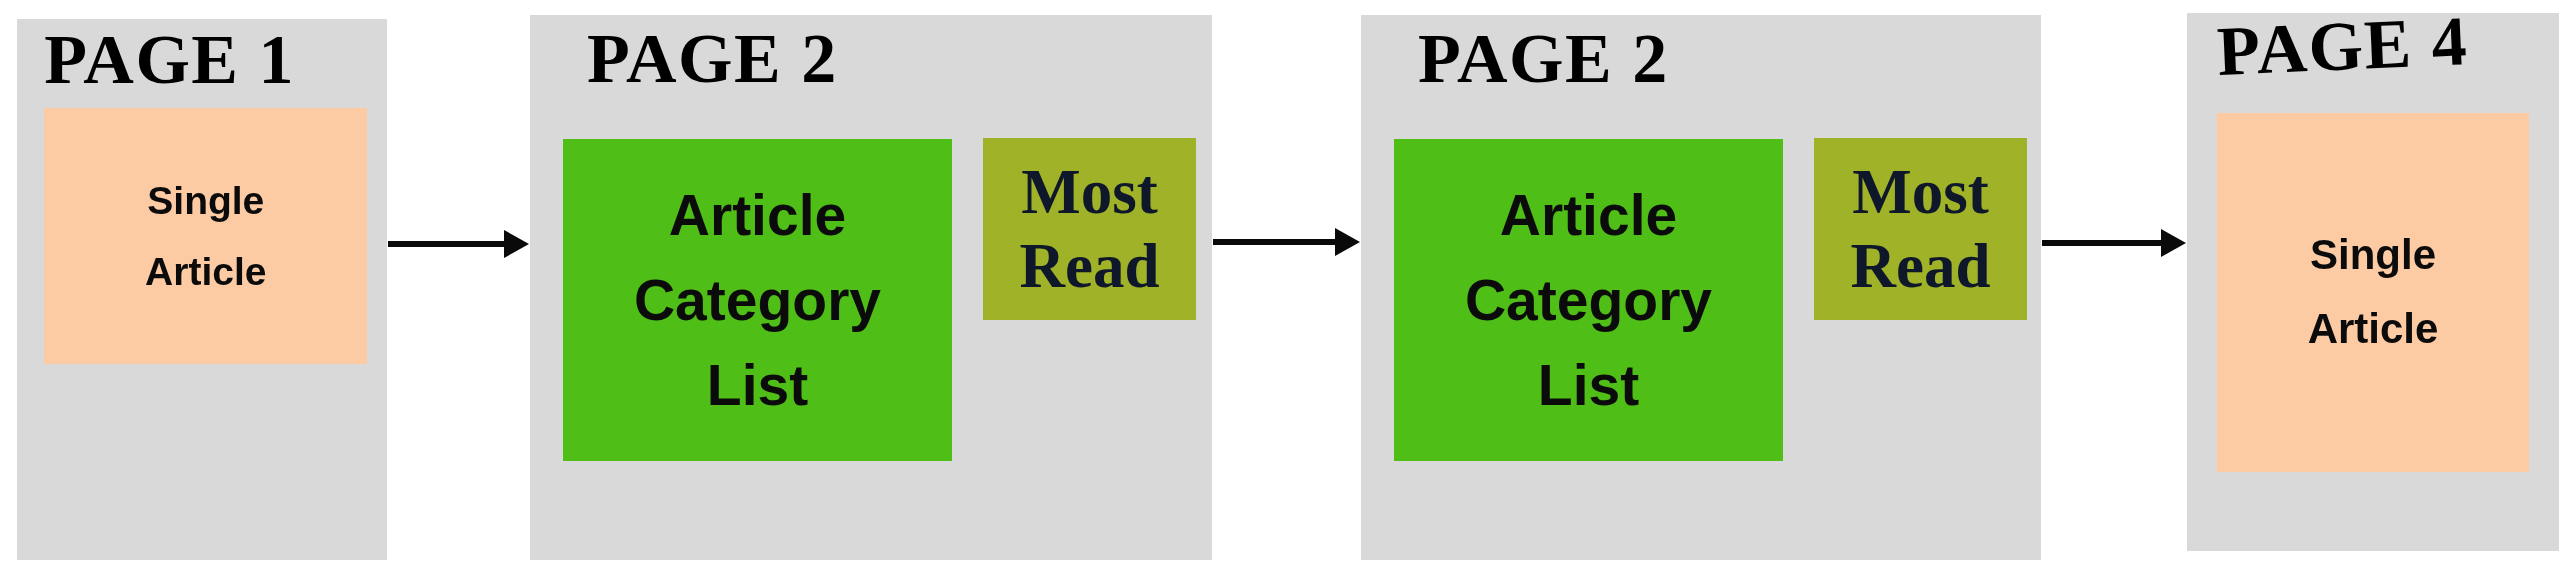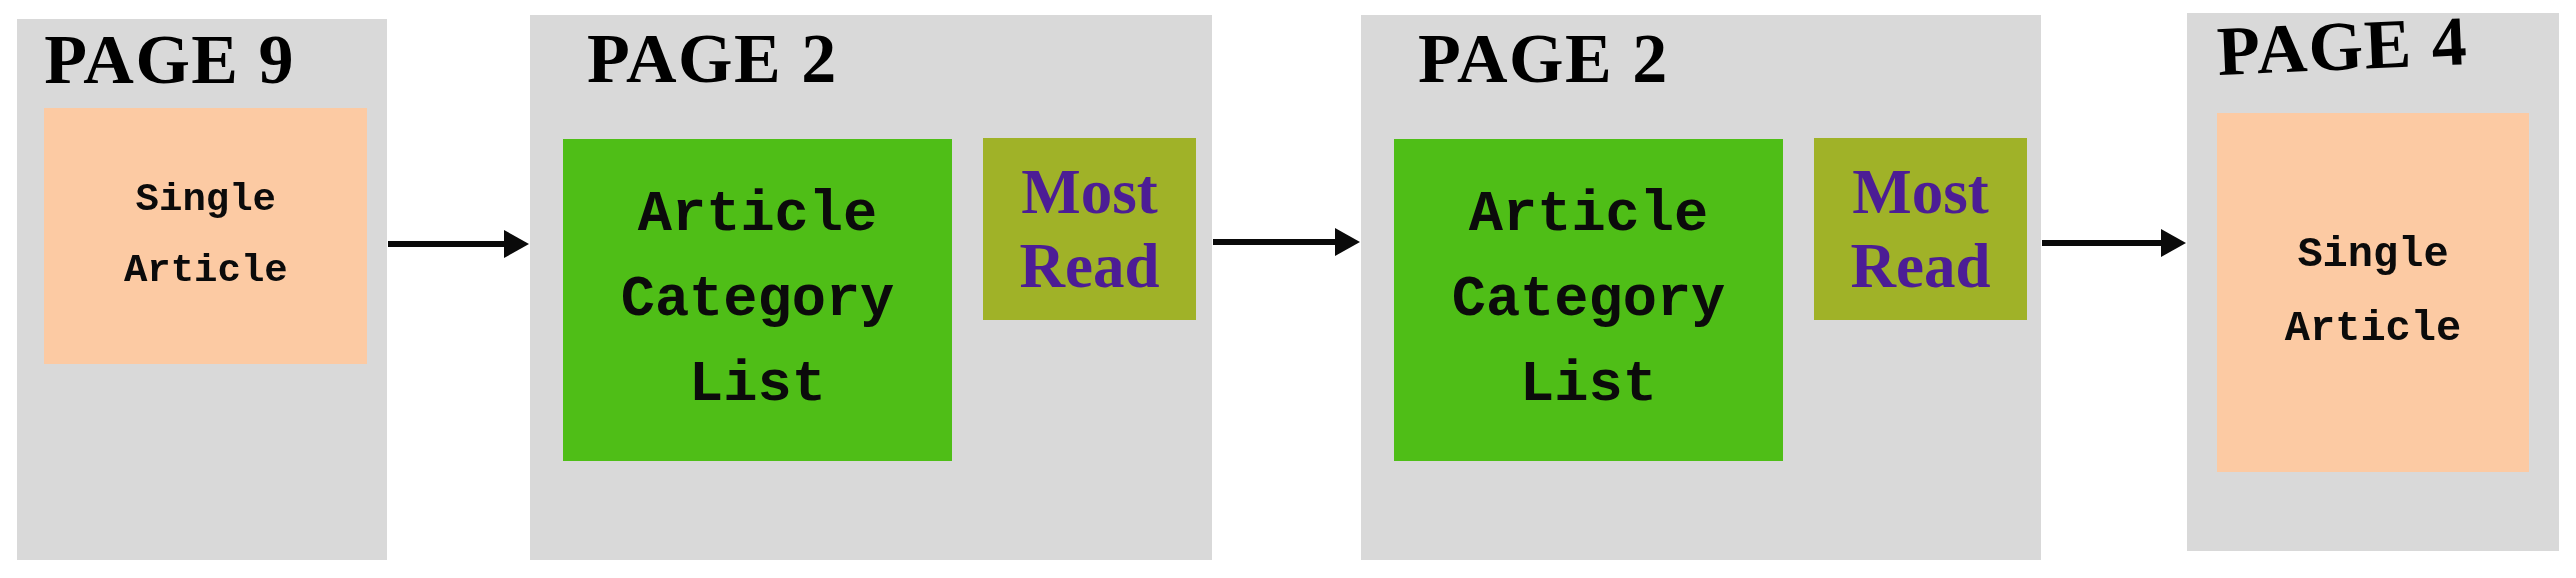--- a/index.html
+++ b/index.html
@@ -33,29 +33,29 @@
   .inner-box {
     position: absolute;
     display: flex;
     flex-direction: column;
     justify-content: center;
     align-items: center;
     text-align: center;
     color: #000000;
   }
   .sans-line {
-    font-family: Liberation Mono, monospace;
+    font-family: Liberation Sans, sans-serif;
     font-weight: bold;
     color: #0b0b0b;
     white-space: nowrap;
   }
   .serif-line {
     font-family: "Liberation Serif", serif;
     font-weight: bold;
-    color: #4c1d95;
+    color: #0f172a;
     white-space: nowrap;
   }
 
   
   .panel-1 { left: 17.3px; top: 19px; width: 370px; height: 541px; }
   .panel-1 .panel-title { left: 27px; top: 3px; }
   .panel-1 .single-article { left: 27px; top: 89px; width: 323px; height: 256px; }
   .panel-1 .sans-line { font-size: 39px; line-height: 71px; }
 
   
@@ -96,21 +96,21 @@
     border-top: 14.3px solid transparent;
     border-bottom: 14.3px solid transparent;
   }
 </style>
 </head>
 <body>
 
 <div class="canvas">
 
   <section class="panel panel-1" style="background-color: rgb(217, 217, 217);">
-    <h2 class="panel-title">PAGE 9</h2>
+    <h2 class="panel-title">PAGE 1</h2>
     <div class="inner-box single-article" style="background-color: rgb(252, 202, 163);">
       <div class="sans-line">Single</div>
       <div class="sans-line">Article</div>
     </div>
   </section>
 
   <div class="arrow arrow-1">
     <div class="arrow-shaft" style="background-color: rgb(10, 10, 10);"></div>
     <div class="arrow-head"></div>
   </div>

